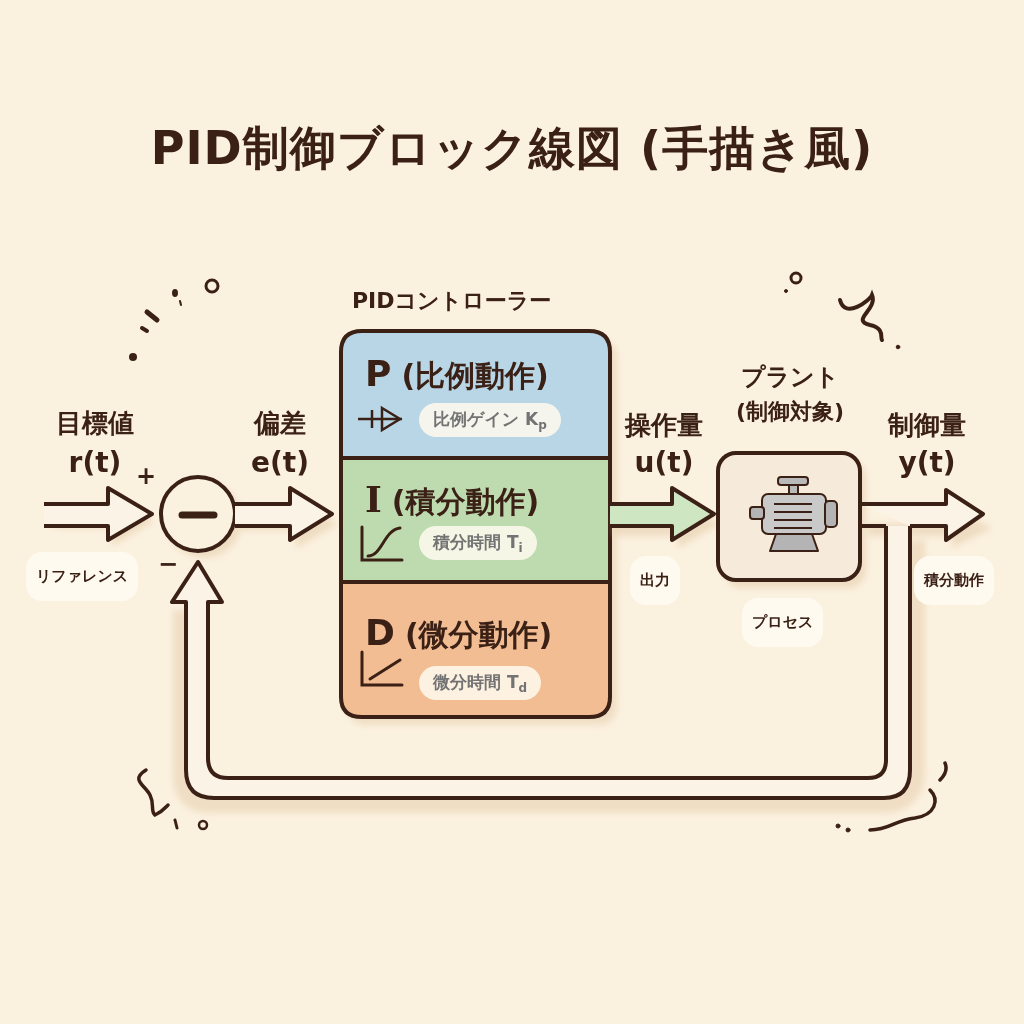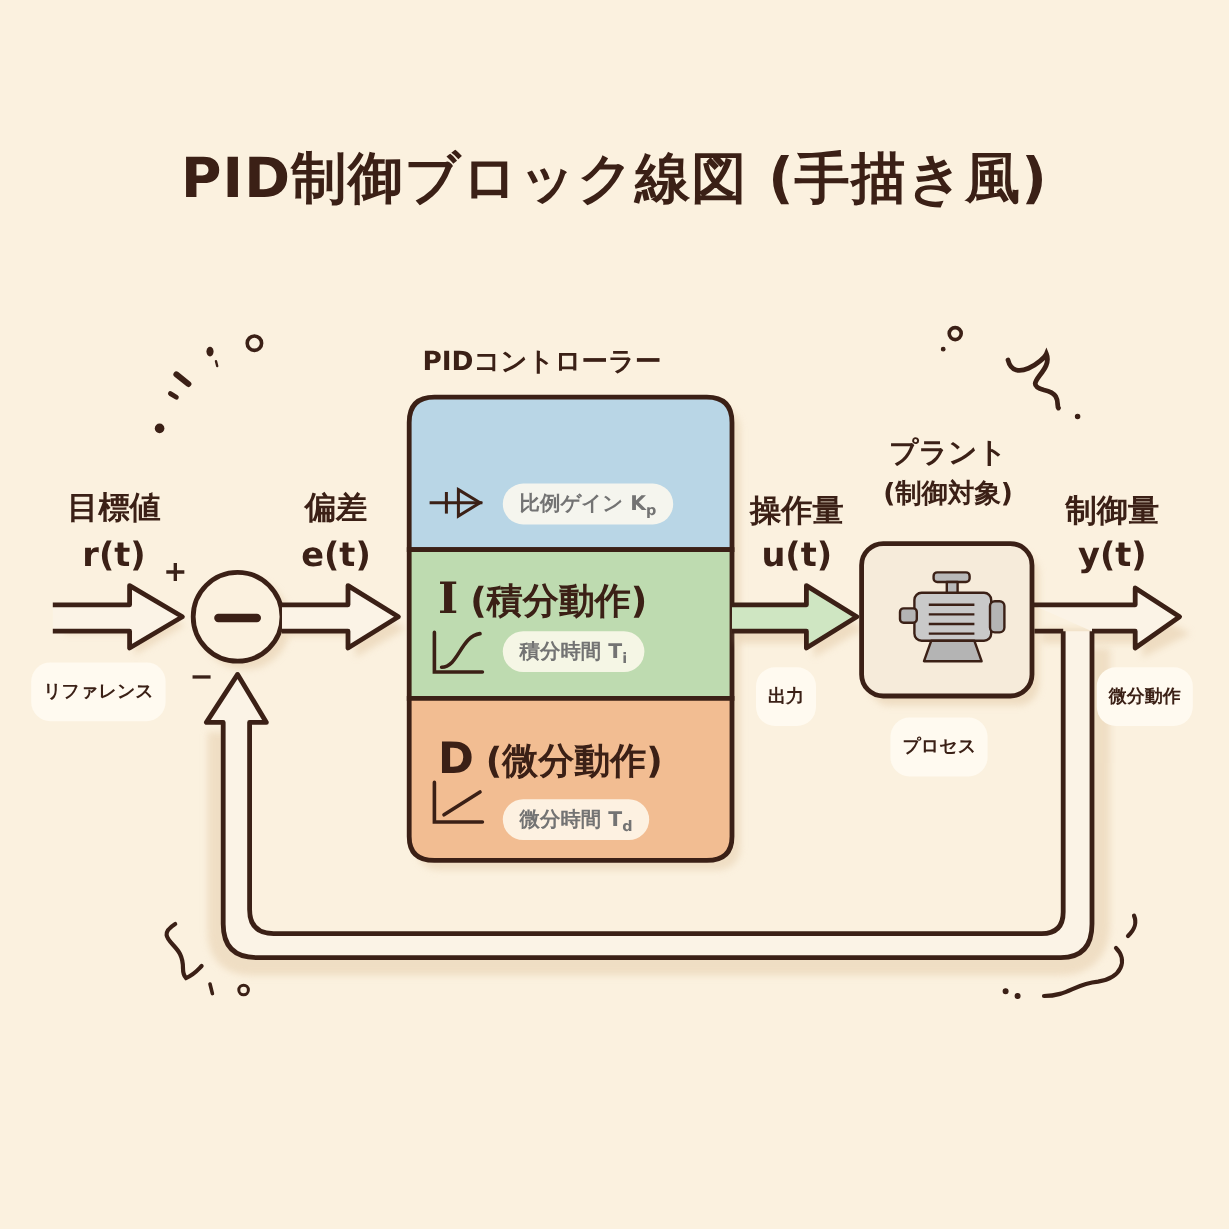--- a/index.html
+++ b/index.html
@@ -146,20 +146,23 @@
 <div class="abs" style="left:136px; top:462px; font-size:24px; font-weight:bold;">+</div>
 <div class="abs pill" style="left:26px; top:552px;">リファレンス</div>
 <div class="abs" style="left:158px; top:550px; font-size:24px; font-weight:bold;">−</div>
 
 <div class="abs lbl" style="left:240px; top:408px; width:80px;">偏差</div>
 <div class="abs sig" style="left:235px; top:446px; width:90px;">e(t)</div>
 
 <div class="abs ctrl-title" style="left:352px; top:286px;">PIDコントローラー</div>
 
 <div class="block" style="top:331px; height:127px;">
+  <div class="blk-head" style="top:22px;">
+    <span class="letter">P</span><span>(比例動作)</span>
+  </div>
   <div class="blk-pill" style="top:72px;">
     <span>比例ゲイン K</span><sub>p</sub>
   </div>
 </div>
 
 <div class="block" style="top:458px; height:124px;">
   <div class="blk-head" style="top:20px;">
     <span class="letter" style="font-family:'DejaVu Serif', serif;">I</span><span>(積分動作)</span>
   </div>
   <div class="blk-pill" style="top:68px;">
@@ -179,13 +182,13 @@
 <div class="abs lbl" style="left:614px; top:410px; width:100px;">操作量</div>
 <div class="abs sig" style="left:614px; top:446px; width:100px;">u(t)</div>
 <div class="abs pill" style="left:630px; top:556px;">出力</div>
 
 <div class="abs plant-title" style="left:700px; top:362px; width:180px;">プラント</div>
 <div class="abs plant-title" style="left:700px; top:398px; width:180px; font-size:22px;">(制御対象)</div>
 <div class="abs pill" style="left:742px; top:598px;">プロセス</div>
 
 <div class="abs lbl" style="left:872px; top:410px; width:110px;">制御量</div>
 <div class="abs sig" style="left:872px; top:446px; width:110px;">y(t)</div>
-<div class="abs pill" style="left:914px; top:556px;">微分動作</div>
+<div class="abs pill" style="left:914px; top:556px;">積分動作</div>
 
 </body></html>

